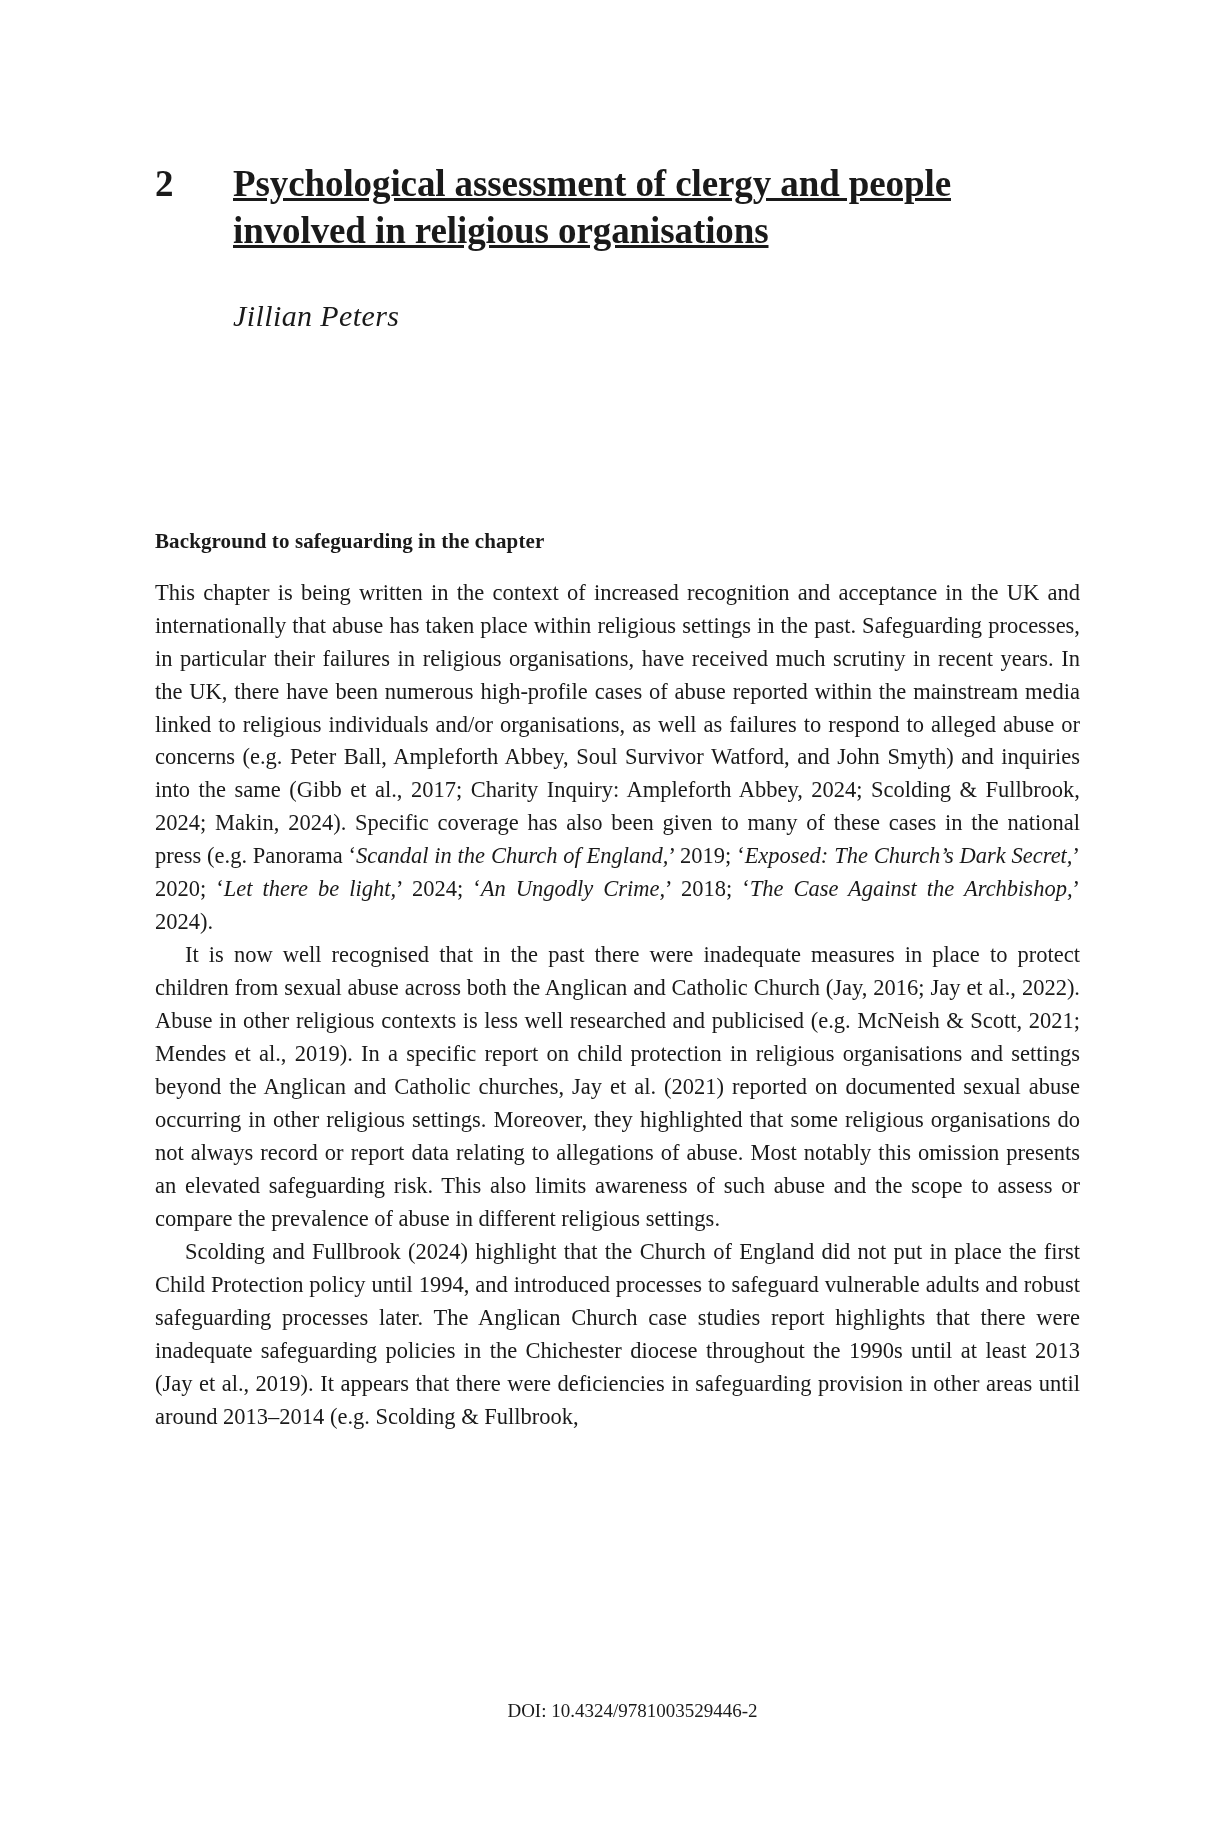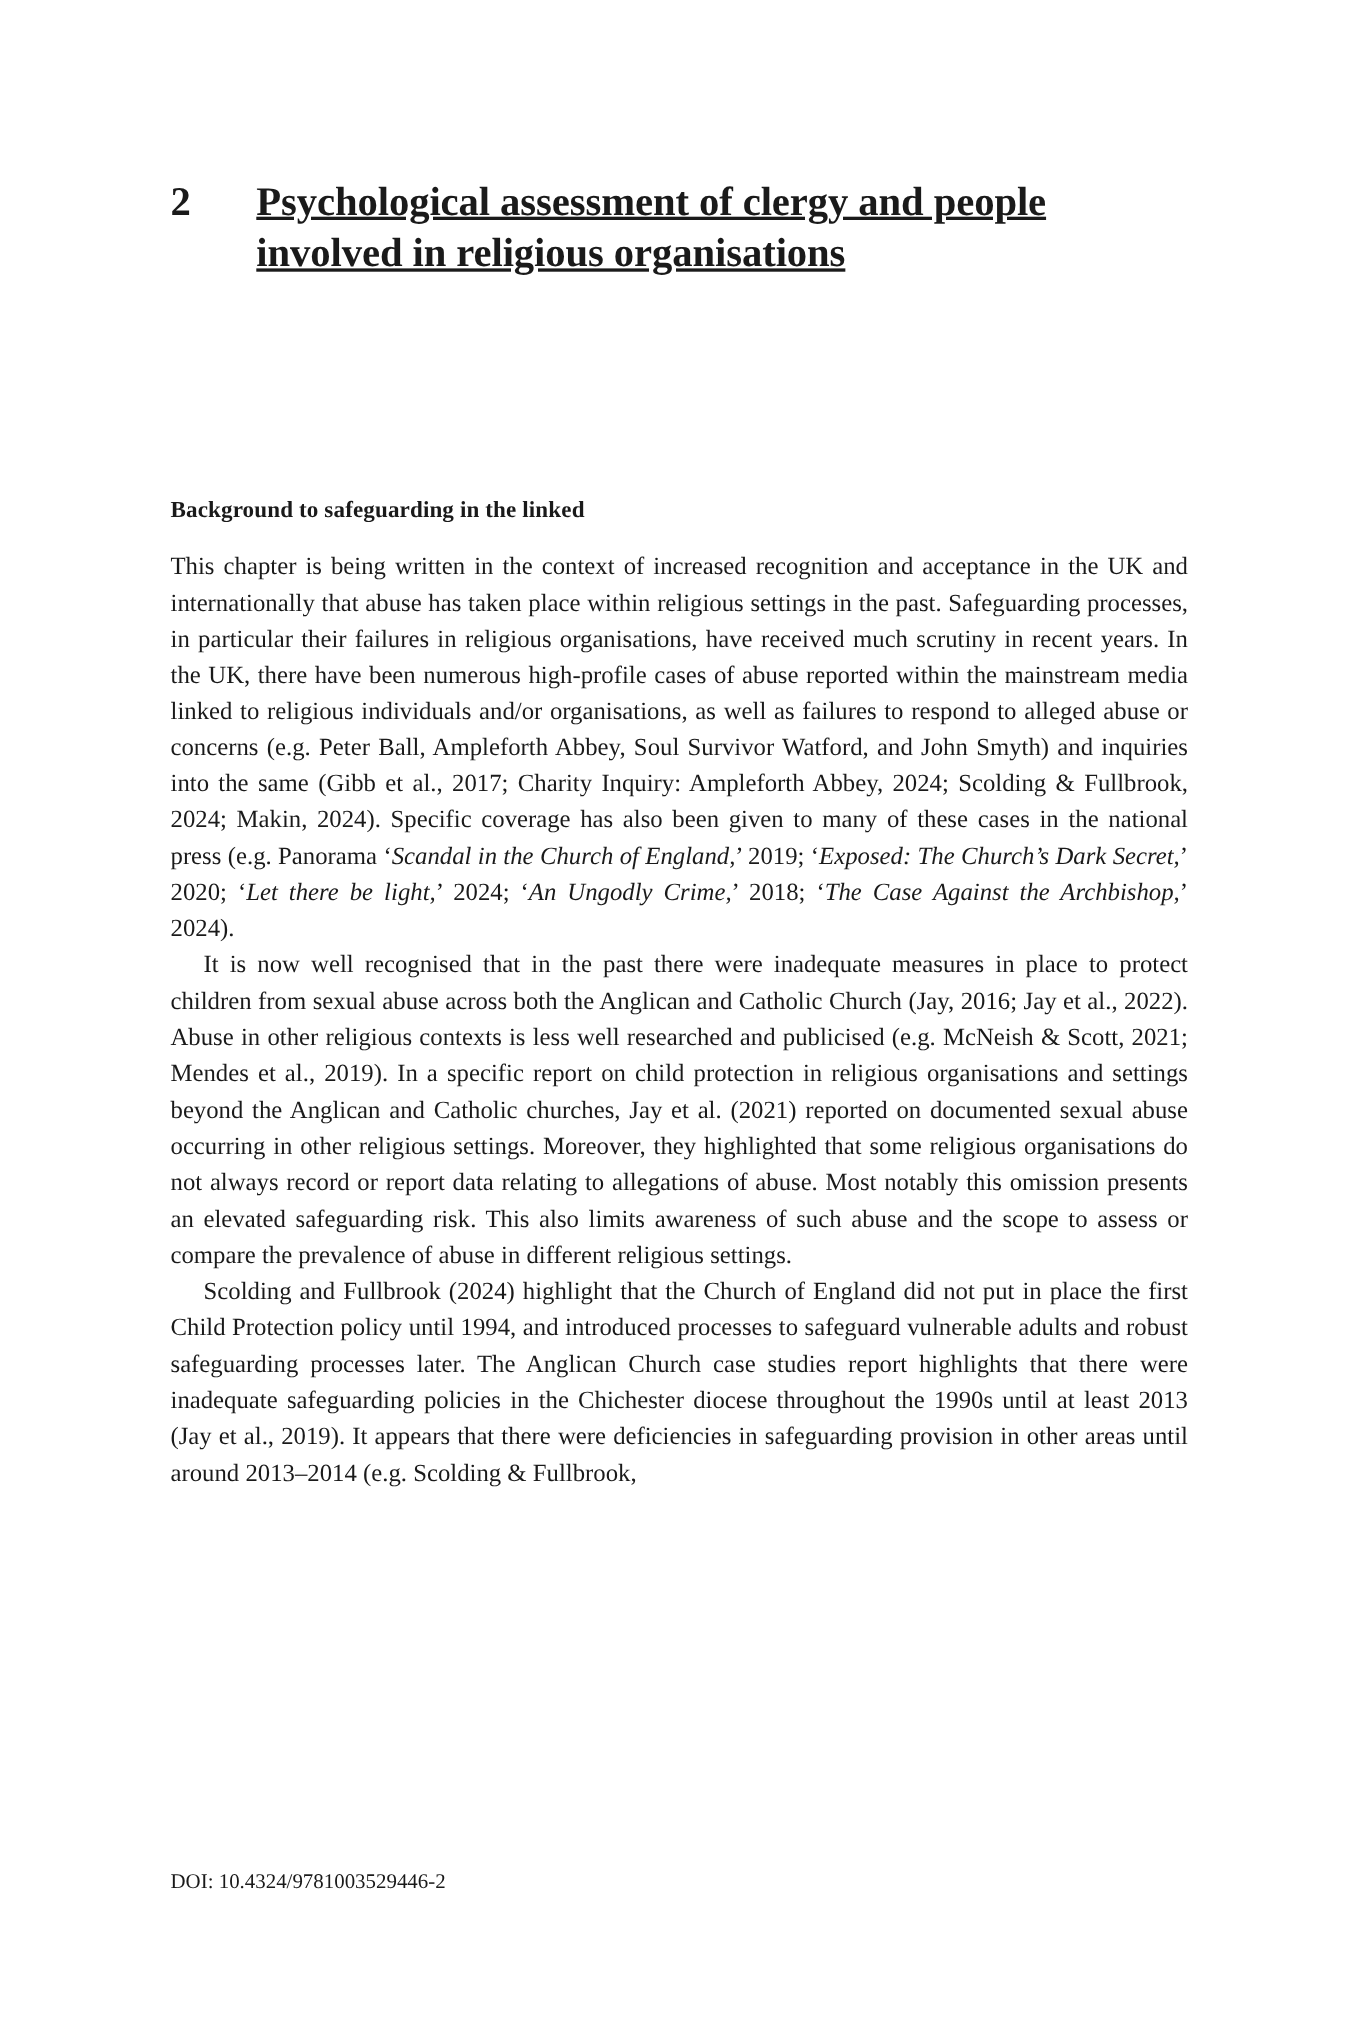--- a/index.html
+++ b/index.html
@@ -65,39 +65,41 @@
     hyphens: auto;
   }
   p.body.indent {
     text-indent: 30px;
   }
   .ital {
     font-style: italic;
   }
   .doi-wrap {
     position: absolute;
-    left: 155px;
+    left: 170px;
     top: 1700px;
     width: 925px;
+    text-align: center;
     font-family: Liberation Serif, serif;
   }
 </style>
 </head>
 <body>
 
 <div class="page">
   <div class="content">
 
     <div class="chapter-head">
       <div class="chapter-number">2</div>
       <div class="chapter-title">Psychological assessment of clergy and people involved in religious organisations</div>
     </div>
 
+    <div class="author">Jillian Peters</div>
 
-    <div class="section-head">Background to safeguarding in the linked</div>
+    <div class="section-head">Background to safeguarding in the chapter</div>
 
     <p class="body"><span>This chapter is being written in the context of increased recognition and acceptance in the UK and internationally that abuse has taken place within religious settings in the past. Safeguarding processes, in particular their failures in religious organisations, have received much scrutiny in recent years. In the UK, there have been numerous high-profile cases of abuse reported within the mainstream media linked to religious individuals and/or organisations, as well as failures to respond to alleged abuse or concerns (e.g. Peter Ball, Ampleforth Abbey, Soul Survivor Watford, and John Smyth) and inquiries into the same (Gibb et al., 2017; Charity Inquiry: Ampleforth Abbey, 2024; Scolding &amp; Fullbrook, 2024; Makin, 2024). Specific coverage has also been given to many of these cases in the national press (e.g. Panorama ‘</span><span class="ital">Scandal in the Church of England,</span><span>’ 2019; ‘</span><span class="ital">Exposed: The Church’s Dark Secret,</span><span>’ 2020; ‘</span><span class="ital">Let there be light,</span><span>’ 2024; ‘</span><span class="ital">An Ungodly Crime,</span><span>’ 2018; ‘</span><span class="ital">The Case Against the Archbishop,</span><span>’ 2024).</span></p>
 
     <p class="body indent">It is now well recognised that in the past there were inadequate measures in place to protect children from sexual abuse across both the Anglican and Catholic Church (Jay, 2016; Jay et al., 2022). Abuse in other religious contexts is less well researched and publicised (e.g. McNeish &amp; Scott, 2021; Mendes et al., 2019). In a specific report on child protection in religious organisations and settings beyond the Anglican and Catholic churches, Jay et al. (2021) reported on documented sexual abuse occurring in other religious settings. Moreover, they highlighted that some religious organisations do not always record or report data relating to allegations of abuse. Most notably this omission presents an elevated safeguarding risk. This also limits awareness of such abuse and the scope to assess or compare the prevalence of abuse in different religious settings.</p>
 
     <p class="body indent">Scolding and Fullbrook (2024) highlight that the Church of England did not put in place the first Child Protection policy until 1994, and introduced processes to safeguard vulnerable adults and robust safeguarding processes later. The Anglican Church case studies report highlights that there were inadequate safeguarding policies in the Chichester diocese throughout the 1990s until at least 2013 (Jay et al., 2019). It appears that there were deficiencies in safeguarding provision in other areas until around 2013–2014 (e.g. Scolding &amp; Fullbrook,</p>
 
   </div>
 
   <div class="doi-wrap">

